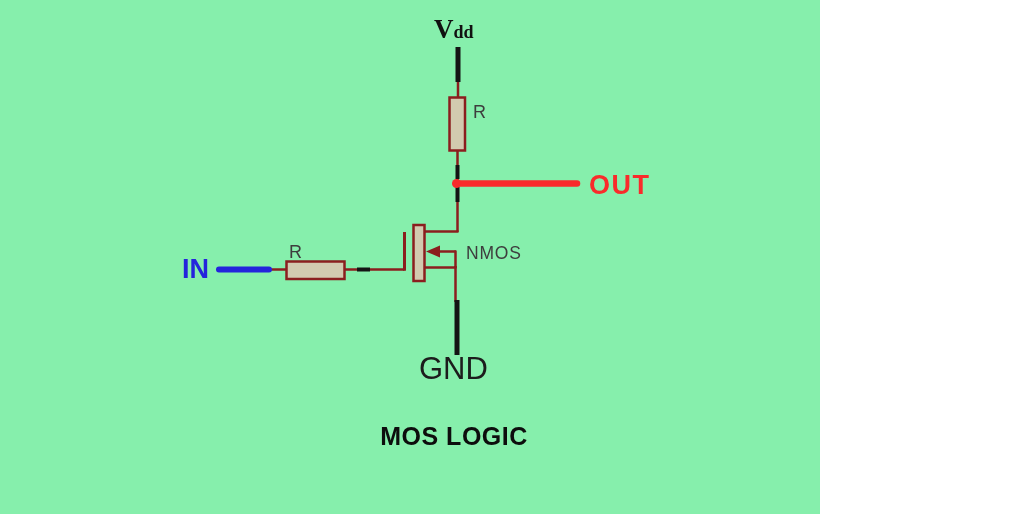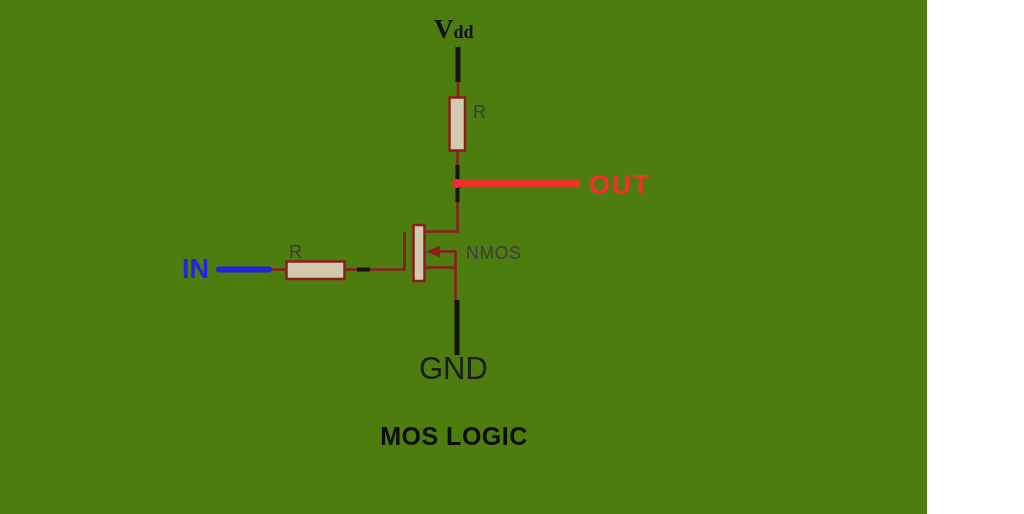--- a/index.html
+++ b/index.html
@@ -1,20 +1,20 @@
 <!DOCTYPE html>
 <html><head>
 <meta charset="utf-8">
 <style>
   html, body { margin: 0; padding: 0; background: #ffffff; }
   .stage {
     position: relative;
-    width: 927px;
+    width: 820px;
     height: 514px;
-    background: #4d7c0f;
+    background: #86efac;
     overflow: hidden;
     font-family: "Liberation Sans", sans-serif;
   }
   svg { position: absolute; inset: 0; display: block; }
   text { user-select: none; }
   .sans  { font-family: "Liberation Sans", sans-serif; }
   .serif { font-family: "Liberation Serif", serif; }
 </style>
 </head>
 <body>

